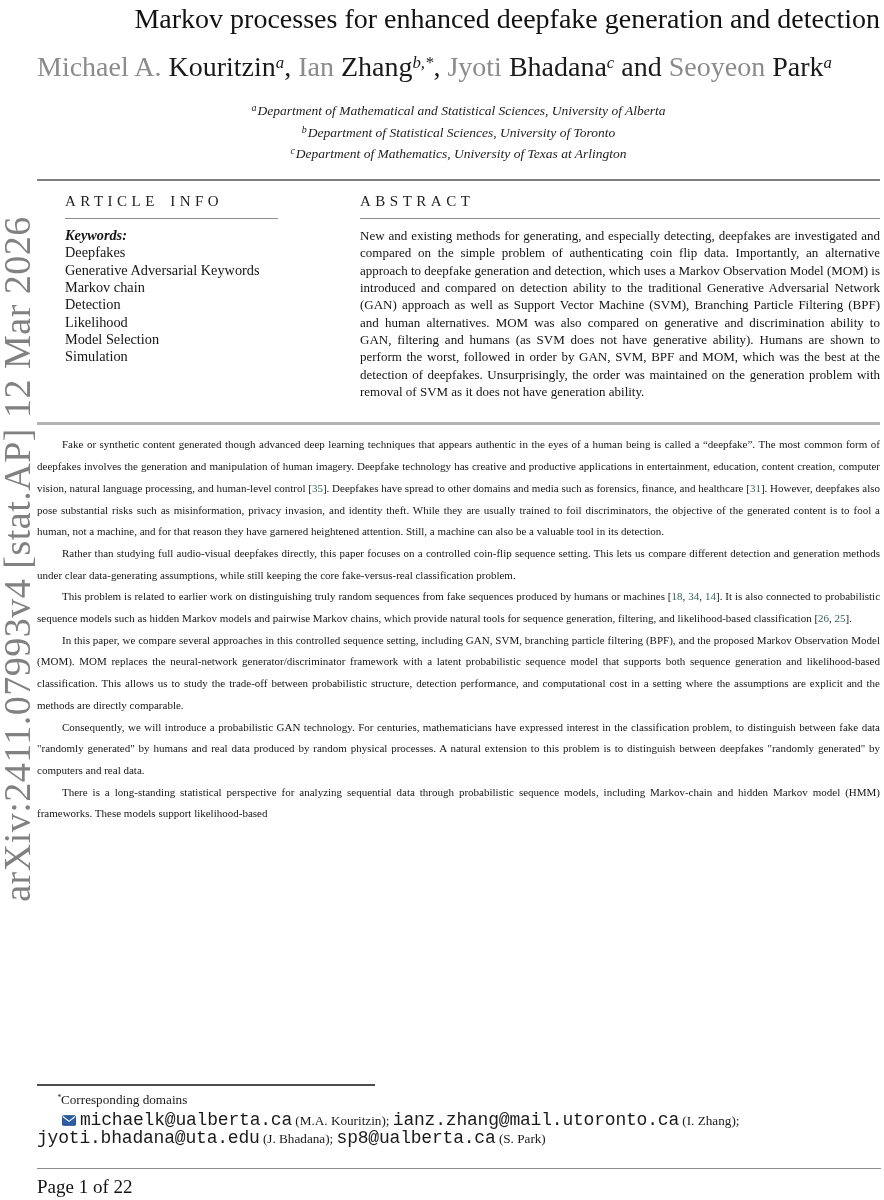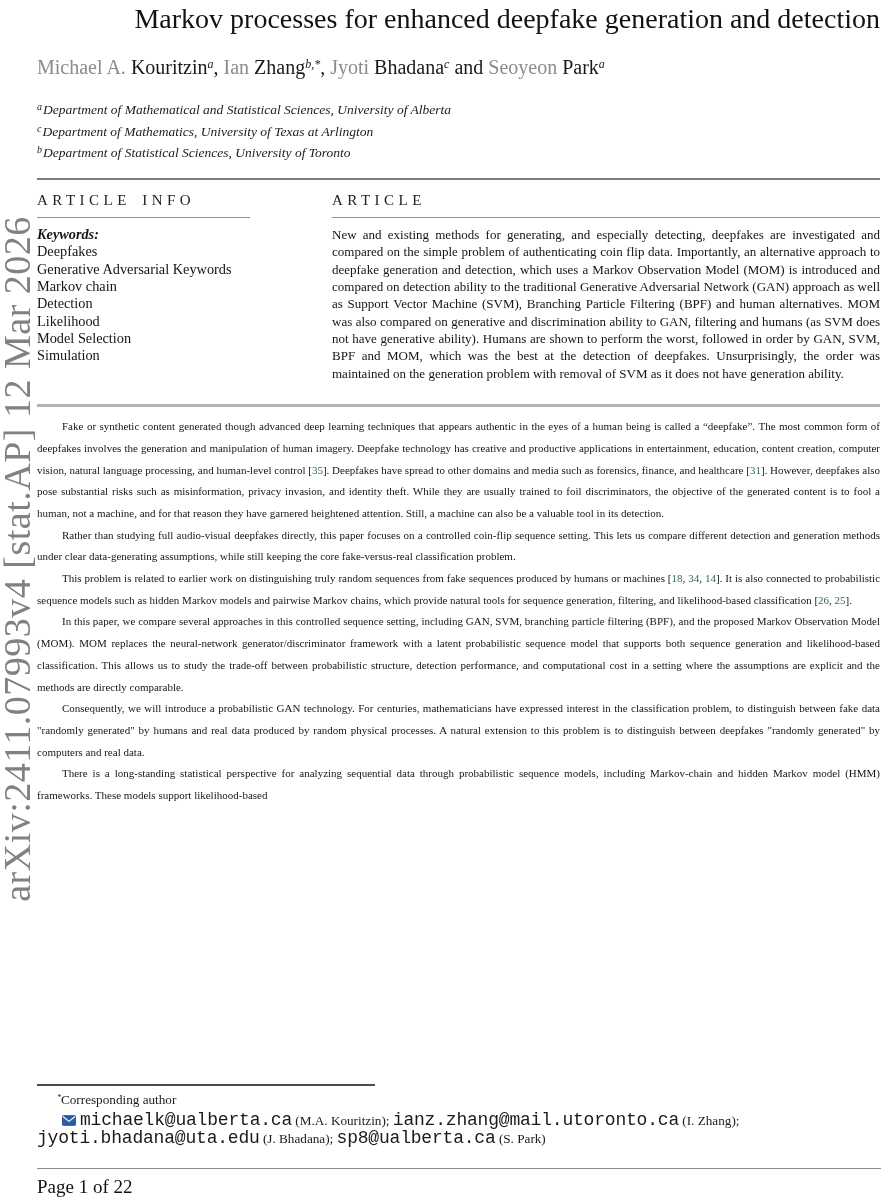--- a/index.html
+++ b/index.html
@@ -11,33 +11,33 @@
     position:absolute;top:557px;left:17px;
     transform:translate(-50%,-50%) rotate(-90deg);
     font-size:38px;color:var(--banner-gray,#818181);
     white-space:nowrap;letter-spacing:0.5px;
   }
 
   .content{padding:0 4px 0 37px;}
 
   .paper-title{font-size:28px;line-height:33px;margin:2px 0 0 0;font-weight:normal;color:#121212;text-align:right;}
 
-  .authors{margin-top:19px;font-size:20px;line-height:26px;color:#1a1a1a;font-family:Liberation Serif, serif;}
+  .authors{margin-top:19px;font-size:28px;line-height:26px;color:#1a1a1a;font-family:Liberation Serif, serif;}
   .seg-gray{color:var(--author-gray,#8b8b8b);}
   .seg-sup{font-size:60%;font-style:italic;position:relative;top:-0.5em;}
 
-  .affiliations{margin-top:17px;font-size:13.5px;font-style:italic;line-height:20.5px;color:#1c1c1c;}
+  .affiliations{margin-top:17px;font-size:13.5px;font-style:italic;line-height:20.5px;color:#1c1c1c;text-align:center;}
   .affil-sup{font-size:10px;position:relative;top:-4px;margin-right:1px;}
 
   .hrule{border:none;margin:0;}
   .rule-top{height:2px;background:#7e7e7e;margin-top:13px;}
   .rule-mid{height:3px;background:#b3b3b3;margin-top:22px;}
 
   .columns{display:flex;margin-top:12px;}
-  .col-left{flex:0 0 213px;width:213px;}
+  .col-left{flex:0 0 213px;width:213px;margin-left:28px;}
   .col-gap{flex:0 0 82px;width:82px;}
   .col-right{flex:1;min-width:0;}
   .col-heading{font-size:15px;line-height:16px;letter-spacing:4.5px;word-spacing:3px;color:#222;}
   .heading-rule{height:1.5px;background:#8f8f8f;margin-top:9px;}
 
   .keywords{margin-top:8px;font-size:14.3px;line-height:17.35px;}
   .kw-label{font-style:italic;font-weight:bold;}
   .abstract-text{margin:8px 0 0 0;font-size:13px;line-height:17.35px;text-align:justify;}
 
   .section-heading{margin-top:39px;font-size:19.5px;line-height:22px;font-weight:bold;color:#101010;}
@@ -68,23 +68,23 @@
   <div class="content">
 
     <h1 class="paper-title">Markov processes for enhanced deepfake generation and detection</h1>
 
     <div class="authors"><span class="seg-gray">Michael A. </span><span>Kouritzin</span><span class="seg-sup">a</span><span>,  </span><span class="seg-gray">Ian </span><span>Zhang</span><span class="seg-sup">b,*</span><span>,  </span><span class="seg-gray">Jyoti </span><span>Bhadana</span><span class="seg-sup">c</span><span> and  </span><span class="seg-gray">Seoyeon </span><span>Park</span><span class="seg-sup">a</span></div>
 
     <div class="affiliations">
 
         <div class="affil"><span class="affil-sup">a</span><span>Department of Mathematical and Statistical Sciences, University of Alberta</span></div>
 
+        <div class="affil"><span class="affil-sup">b</span><span>Department of Statistical Sciences, University of Toronto</span></div>
+
         <div class="affil"><span class="affil-sup">c</span><span>Department of Mathematics, University of Texas at Arlington</span></div>
-
-        <div class="affil"><span class="affil-sup">b</span><span>Department of Statistical Sciences, University of Toronto</span></div>
       </div>
 
     <div class="hrule rule-top"></div>
 
     <div class="columns">
       <div class="col-left">
         <div class="col-heading">ARTICLE INFO</div>
         <div class="heading-rule"></div>
         <div class="keywords">
           <div class="kw-label">Keywords:</div>
@@ -101,21 +101,21 @@
               <div class="kw">Likelihood</div>
 
               <div class="kw">Model Selection</div>
 
               <div class="kw">Simulation</div>
             </div>
         </div>
       </div>
       <div class="col-gap"></div>
       <div class="col-right">
-        <div class="col-heading">ARTICLE</div>
+        <div class="col-heading">ABSTRACT</div>
         <div class="heading-rule"></div>
         <p class="abstract-text">New and existing methods for generating, and especially detecting, deepfakes are investigated and compared on the simple problem of authenticating coin flip data. Importantly, an alternative approach to deepfake generation and detection, which uses a Markov Observation Model (MOM) is introduced and compared on detection ability to the traditional Generative Adversarial Network (GAN) approach as well as Support Vector Machine (SVM), Branching Particle Filtering (BPF) and human alternatives. MOM was also compared on generative and discrimination ability to GAN, filtering and humans (as SVM does not have generative ability). Humans are shown to perform the worst, followed in order by GAN, SVM, BPF and MOM, which was the best at the detection of deepfakes. Unsurprisingly, the order was maintained on the generation problem with removal of SVM as it does not have generation ability.</p>
       </div>
     </div>
 
     <div class="hrule rule-mid"></div>
 
 
     <div class="body-text">
 
@@ -129,21 +129,21 @@
 
         <p><span>Consequently, we will introduce a probabilistic GAN technology. For centuries, mathematicians have expressed interest in the classification problem, to distinguish between fake data "randomly generated" by humans and real data produced by random physical processes. A natural extension to this problem is to distinguish between deepfakes "randomly generated" by computers and real data.</span></p>
 
         <p><span>There is a long-standing statistical perspective for analyzing sequential data through probabilistic sequence models, including Markov-chain and hidden Markov model (HMM) frameworks. These models support likelihood-based</span></p>
       </div>
 
   </div>
 
   <div class="footnote">
     <div class="footnote-rule"></div>
-    <p><span class="seg-sup">*</span><span>Corresponding author</span></p>
+    <p><span class="seg-sup">*</span><span>Corresponding domains</span></p>
     <p class="emails"><svg class="email-icon" width="14" height="11" viewBox="0 0 16 12">
           <rect x="0.5" y="0.5" width="15" height="11" rx="1" fill="#2b5ea7" stroke="#1d4276"></rect>
           <path d="M1 1.5 L8 7 L15 1.5" fill="none" stroke="#ffffff" stroke-width="1.3"></path>
         </svg><span><span class="seg-mono">michaelk@ualberta.ca</span><span> (M.A. Kouritzin); </span><span class="seg-mono">ianz.zhang@mail.utoronto.ca</span><span> (I. Zhang); </span><span class="seg-mono">jyoti.bhadana@uta.edu</span><span> (J. Bhadana); </span><span class="seg-mono">sp8@ualberta.ca</span><span> (S. Park)</span></span></p>
   </div>
 
   <div class="footer">
     <div class="footer-rule"></div>
     <div class="footer-text">Page 1 of 22</div>
   </div>

